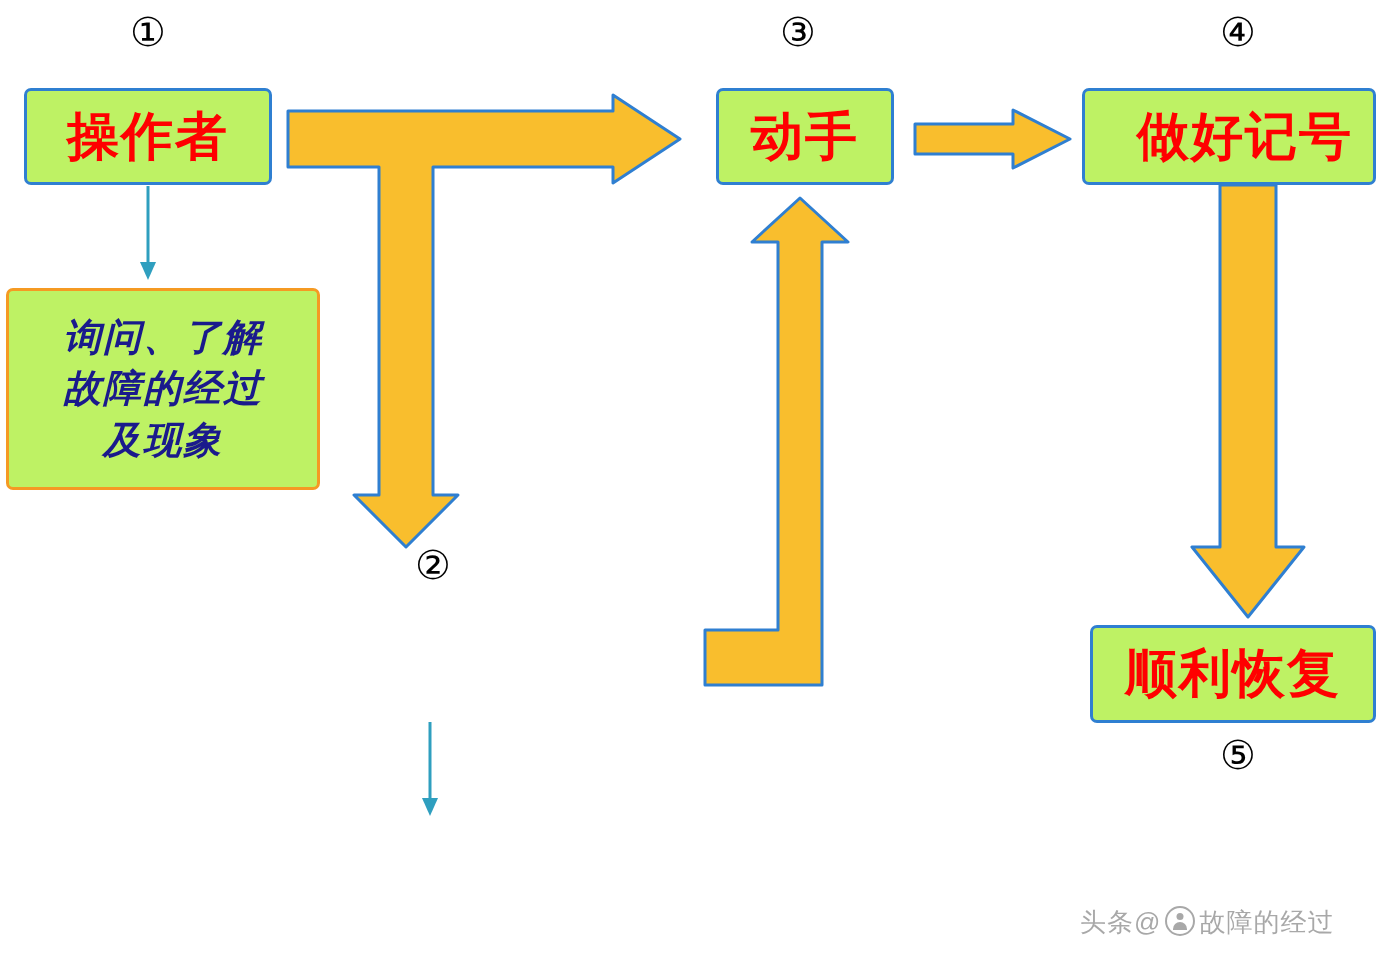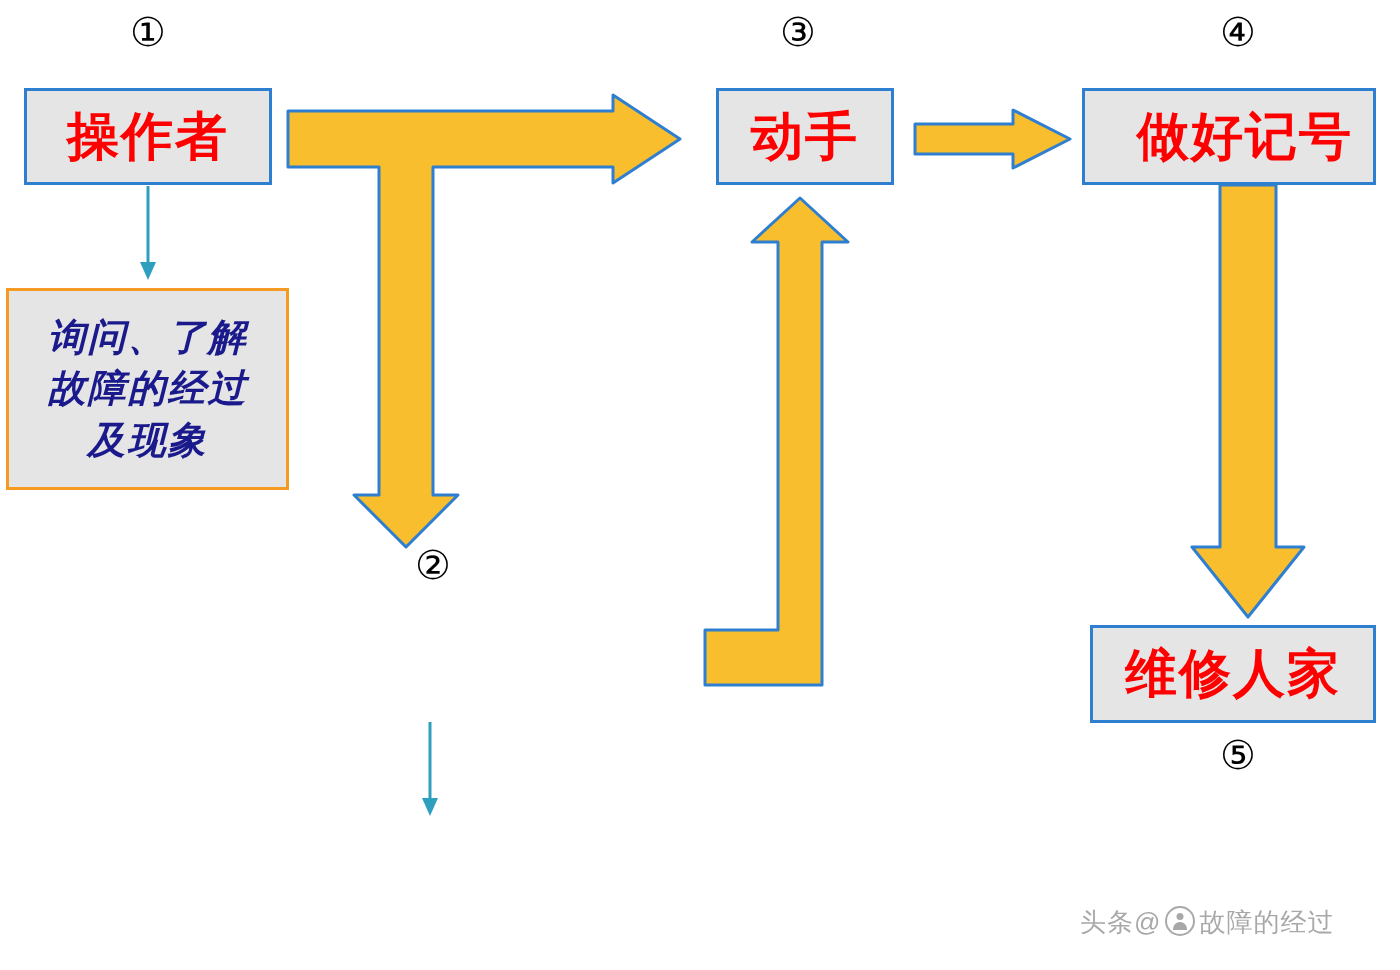--- a/index.html
+++ b/index.html
@@ -16,21 +16,22 @@
     height: 970px;
     background: #ffffff;
     overflow: hidden;
   }
   .node {
     position: absolute;
     box-sizing: border-box;
     display: flex;
     align-items: center;
     justify-content: center;
-    background: #e5e5e5;
+    background: #bef264;
+    border-radius: 7px;
   }
   .node-blue {
     border: 3px solid #2f7fd1;
     color: #ff0000;
     font-weight: bold;
   }
   .node-orange {
     border: 3px solid #f59a23;
     color: #1a1a8c;
     font-weight: bold;
@@ -132,37 +133,37 @@
 
   <svg class="arrow-thin" style="left:410px; top:722px; width:40px; height:100px;" viewBox="0 0 40 100">
     <line x1="20" y1="0" x2="20" y2="80" stroke="#2f9fbf" stroke-width="3"></line>
     <path d="M 20 94 L 12 76 L 28 76 Z" fill="#2f9fbf"></path>
   </svg>
 
   <div class="node node-blue" style="left:24px; top:88px; width:248px; height:97px;">
     <span class="node-text" style="font-size:52px;">操作者</span>
   </div>
 
-  <div class="node node-orange" style="left:6px; top:288px; width:283px; height:202px;">
+  <div class="node node-orange" style="left:6px; top:288px; width:314px; height:202px;">
     <span class="node-text" style="font-size:38px; line-height:1.35;">询问、了解
 故障的经过
 及现象</span>
   </div>
 
 
 
   <div class="node node-blue" style="left:710px; top:88px; width:178px; height:97px;margin-left:6px;">
     <span class="node-text" style="font-size:52px;">动手</span>
   </div>
 
   <div class="node node-blue" style="left:1082px; top:88px; width:294px; height:97px;padding-left:32px;">
     <span class="node-text" style="font-size:52px;">做好记号</span>
   </div>
 
   <div class="node node-blue" style="left:1090px; top:625px; width:286px; height:98px;">
-    <span class="node-text" style="font-size:52px;">维修人家</span>
+    <span class="node-text" style="font-size:52px;">顺利恢复</span>
   </div>
 
   <div class="watermark" style="left:1080px; top:905px;">
     <span>头条@</span><span class="wm-icon"></span><span>故障的经过</span>
   </div>
 
 </div>
 
 </body></html>

